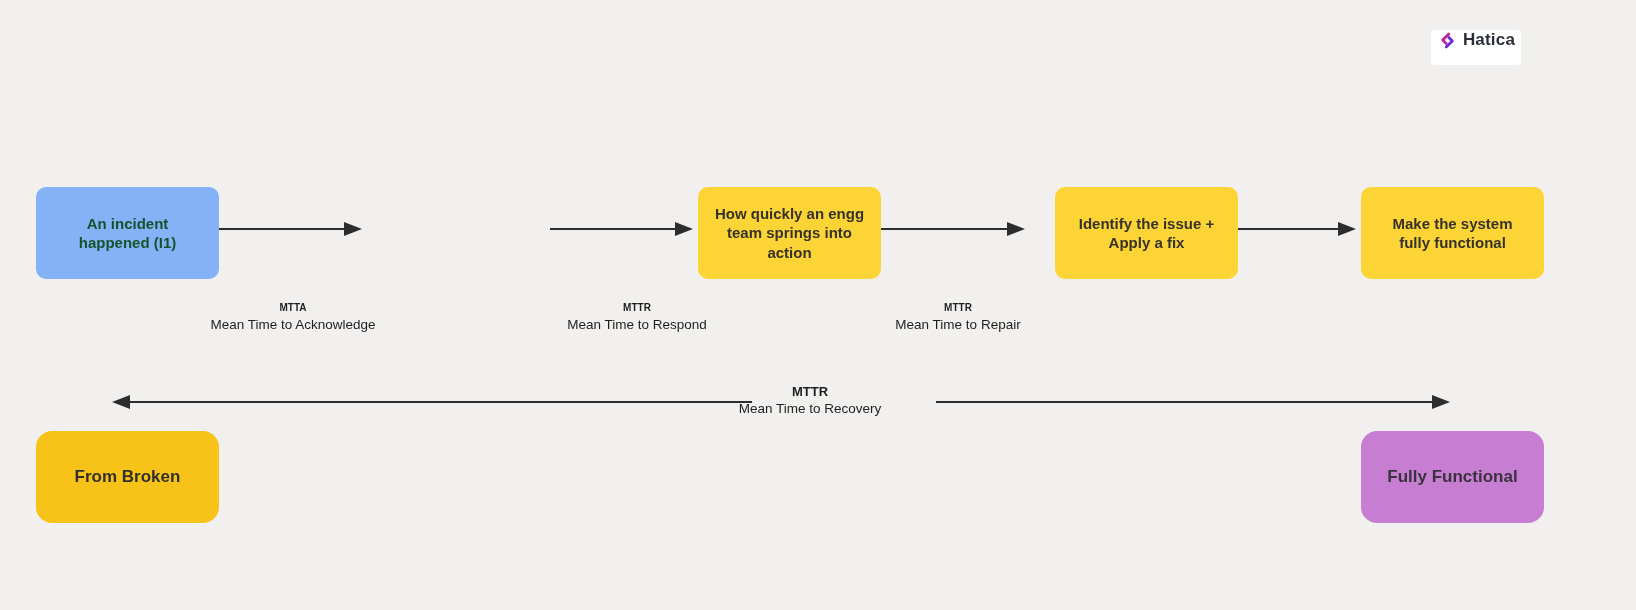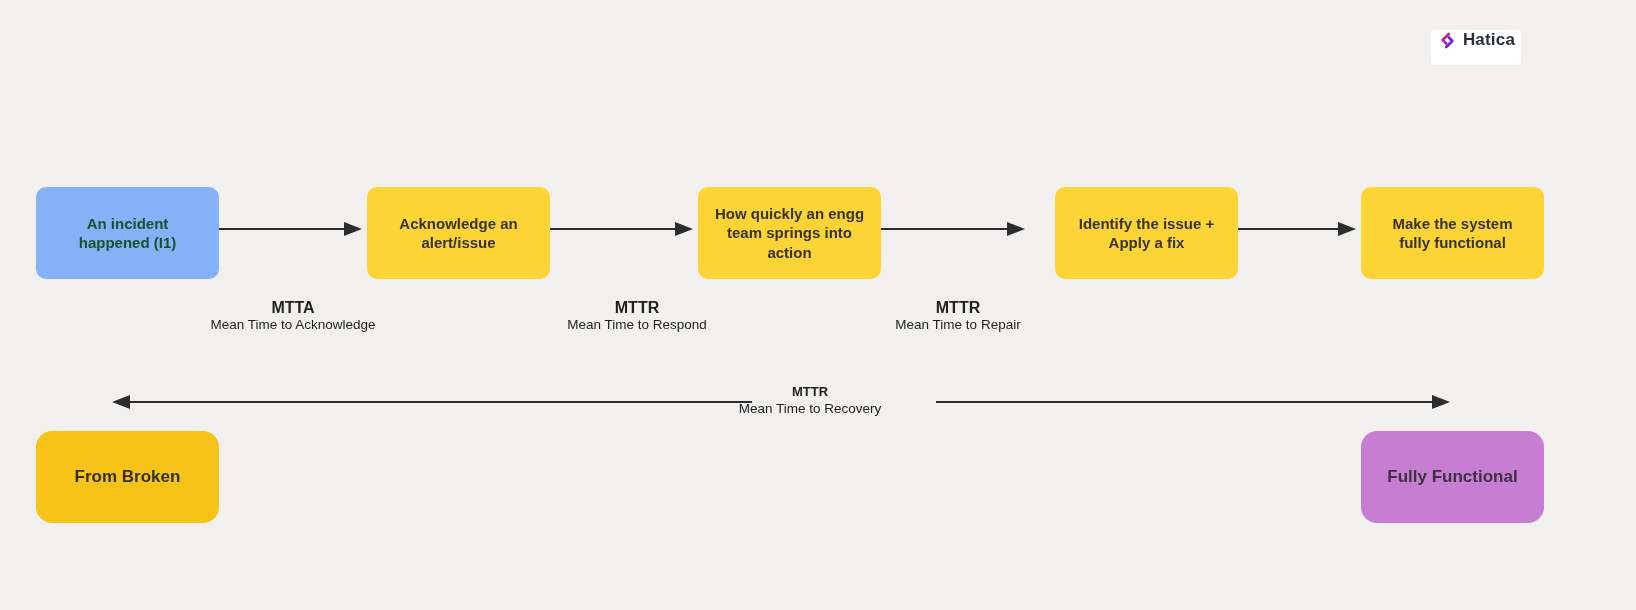--- a/index.html
+++ b/index.html
@@ -75,21 +75,21 @@
   .box-2 .box-label, .box-3 .box-label, .box-4 .box-label, .box-5 .box-label { color: #37332a; }
 
   
   .metric-label {
     position: absolute;
     top: 299px;
     width: 240px;
     text-align: center;
     color: #1f1f1f;
   }
-  .metric-label .metric-abbr { display: block; font-size: 16px; font-weight: bold; line-height: 17px; }
+  .metric-label .metric-abbr { display: block; font-size: 10px; font-weight: bold; line-height: 17px; }
   .metric-label .metric-desc { display: block; font-size: 13.5px; line-height: 18px; }
   .metric-1 { left: 173px; }
   .metric-2 { left: 517px; }
   .metric-3 { left: 838px; }
 
   .recovery-label {
     position: absolute;
     left: 690px; top: 383px;
     width: 240px;
     text-align: center;
@@ -145,24 +145,20 @@
       <path d="M13.5 4.5 L6.5 11.5 L10.5 15.5" stroke="#c02699" stroke-width="3.2" stroke-linecap="round" stroke-linejoin="round"></path>
       <path d="M10.5 19.5 L17.5 12.5 L13.5 8.5" stroke="#6d28d9" stroke-width="3.2" stroke-linecap="round" stroke-linejoin="round"></path>
     </svg>
     <span class="logo-text">Hatica</span>
   </div>
 
   <div class="flow-box box-1" style="background: rgb(133, 178, 246);">
     <span class="box-label">An incident
 happened (I1)</span>
   </div>
-  <div class="flow-box box-2" style="background: rgb(252, 212, 53);">
-    <span class="box-label">Acknowledge an
-alert/issue</span>
-  </div>
   <div class="flow-box box-3" style="background: rgb(252, 212, 53);">
     <span class="box-label">How quickly an engg
 team springs into
 action</span>
   </div>
   <div class="flow-box box-4" style="background: rgb(252, 212, 53); margin-left: 25px;">
     <span class="box-label">Identify the issue +
 Apply a fix</span>
   </div>
   <div class="flow-box box-5" style="background: rgb(252, 212, 53);">

